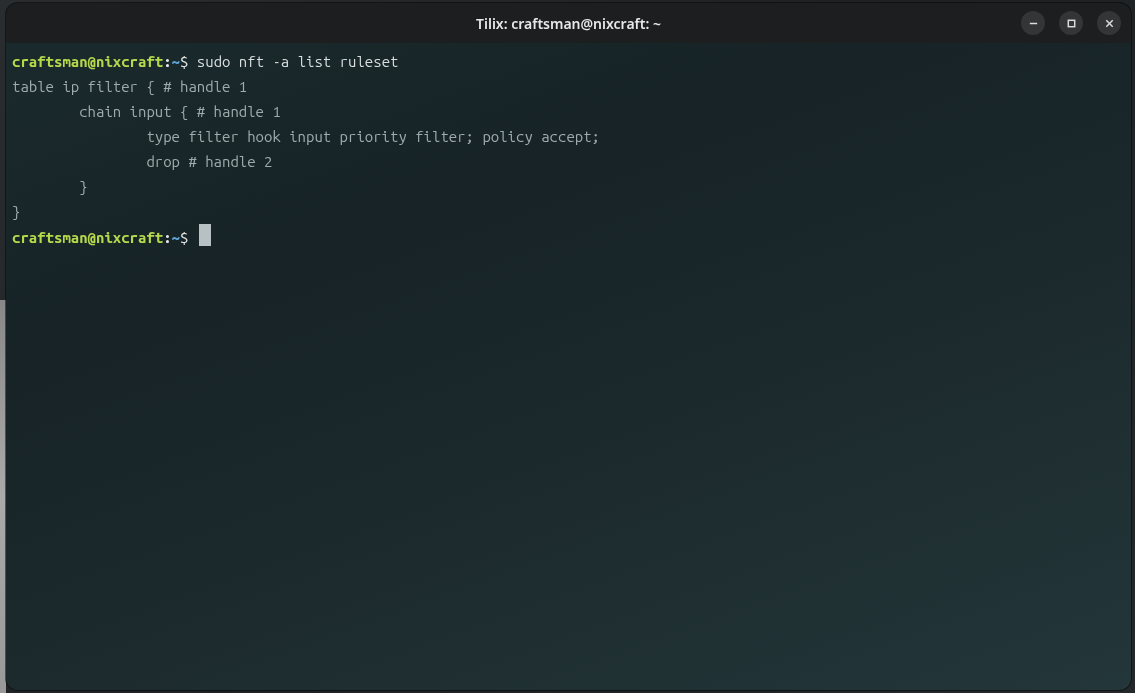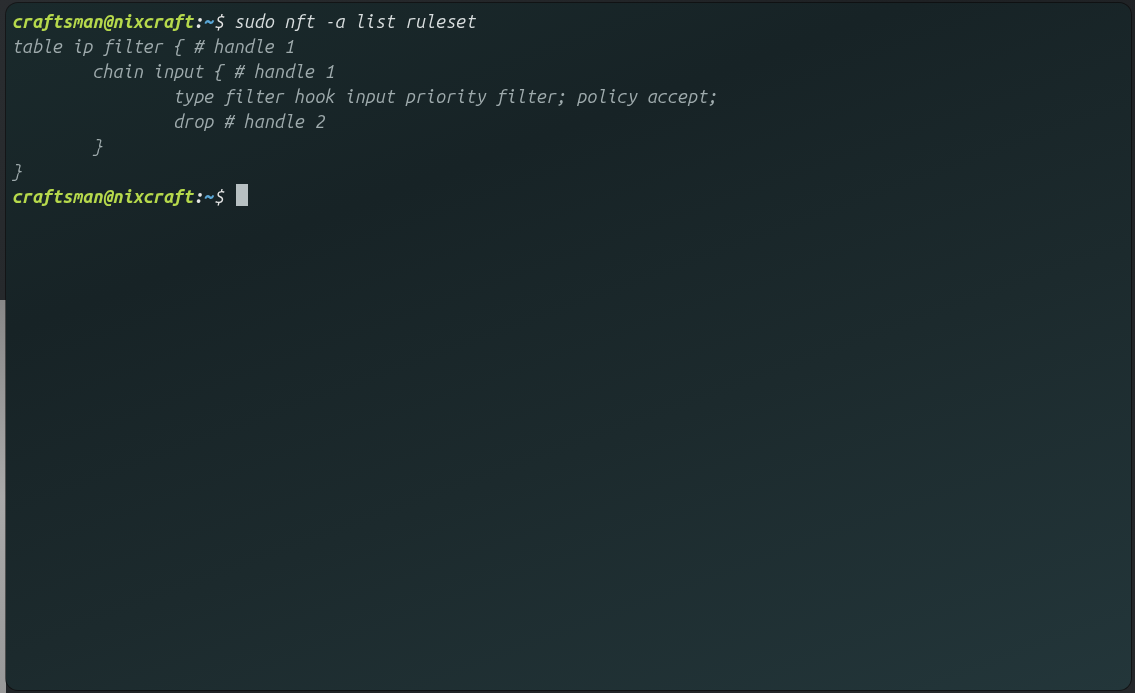--- a/index.html
+++ b/index.html
@@ -75,27 +75,26 @@
       height: 11px;
       stroke: #dcdcdc;
       fill: none;
       stroke-width: 1.6;
     }
     .terminal {
       flex: 1;
       background: linear-gradient(160deg, #1a2a2c 0%, #172326 30%, #1c2a2d 60%, #23363a 100%);
       padding: 6px 6px;
       font-family: "Ubuntu Mono", "DejaVu Sans Mono", "Consolas", monospace;
-      font-size: 18px;
+      font-size: 15px;
       line-height: 25px;
       color: #b7c0c2;
       white-space: pre;
       overflow: hidden;
       position: relative;
-      font-style: italic;
     }
     .prompt-user { color: #b6d94c; font-weight: bold; }
     .prompt-colon { color: #e6e6e6; font-weight: bold; }
     .prompt-path { color: #5aa7d6; font-weight: bold; }
     .prompt-dollar { color: #e6e6e6; }
     .cmd { color: #d9dedf; }
     .output { color: #9fabad; }
     .cursor {
       display: inline-block;
       width: 12px;
@@ -105,15 +104,36 @@
       margin-left: 2px;
     }
     .line { display: block; }
   </style>
 </head>
 <body>
 
 <div class="desktop-edge-left"></div>
 
 <div class="window">
+  <div class="titlebar">
+    <span class="titlebar-title">Tilix: craftsman@nixcraft: ~</span>
+    <div class="window-controls">
+      <div class="win-btn">
+        <svg viewBox="0 0 12 12">
+            <line x1="2" y1="6" x2="10" y2="6"></line>
+          </svg>
+      </div>
+      <div class="win-btn">
+        <svg viewBox="0 0 12 12">
+            <rect x="2.5" y="2.5" width="7" height="7"></rect>
+          </svg>
+      </div>
+      <div class="win-btn">
+        <svg viewBox="0 0 12 12">
+            <line x1="2.5" y1="2.5" x2="9.5" y2="9.5"></line>
+            <line x1="9.5" y1="2.5" x2="2.5" y2="9.5"></line>
+          </svg>
+      </div>
+    </div>
+  </div>
 
   <div class="terminal"><span class="line"><span class="prompt-user">craftsman@nixcraft</span><span class="prompt-colon">:</span><span class="prompt-path">~</span><span class="prompt-dollar">$</span> <span class="cmd">sudo nft -a list ruleset</span></span><span class="line output">table ip filter { # handle 1</span><span class="line output">        chain input { # handle 1</span><span class="line output">                type filter hook input priority filter; policy accept;</span><span class="line output">                drop # handle 2</span><span class="line output">        }</span><span class="line output">}</span><span class="line"><span class="prompt-user">craftsman@nixcraft</span><span class="prompt-colon">:</span><span class="prompt-path">~</span><span class="prompt-dollar">$</span> <span class="cursor"></span></span></div>
 </div>
 
 </body></html>

